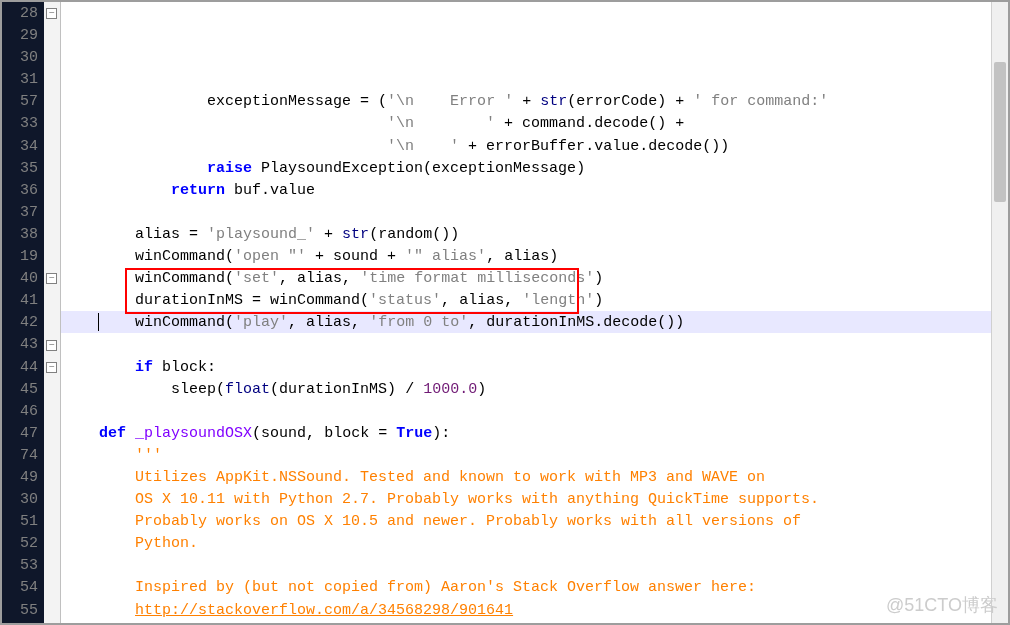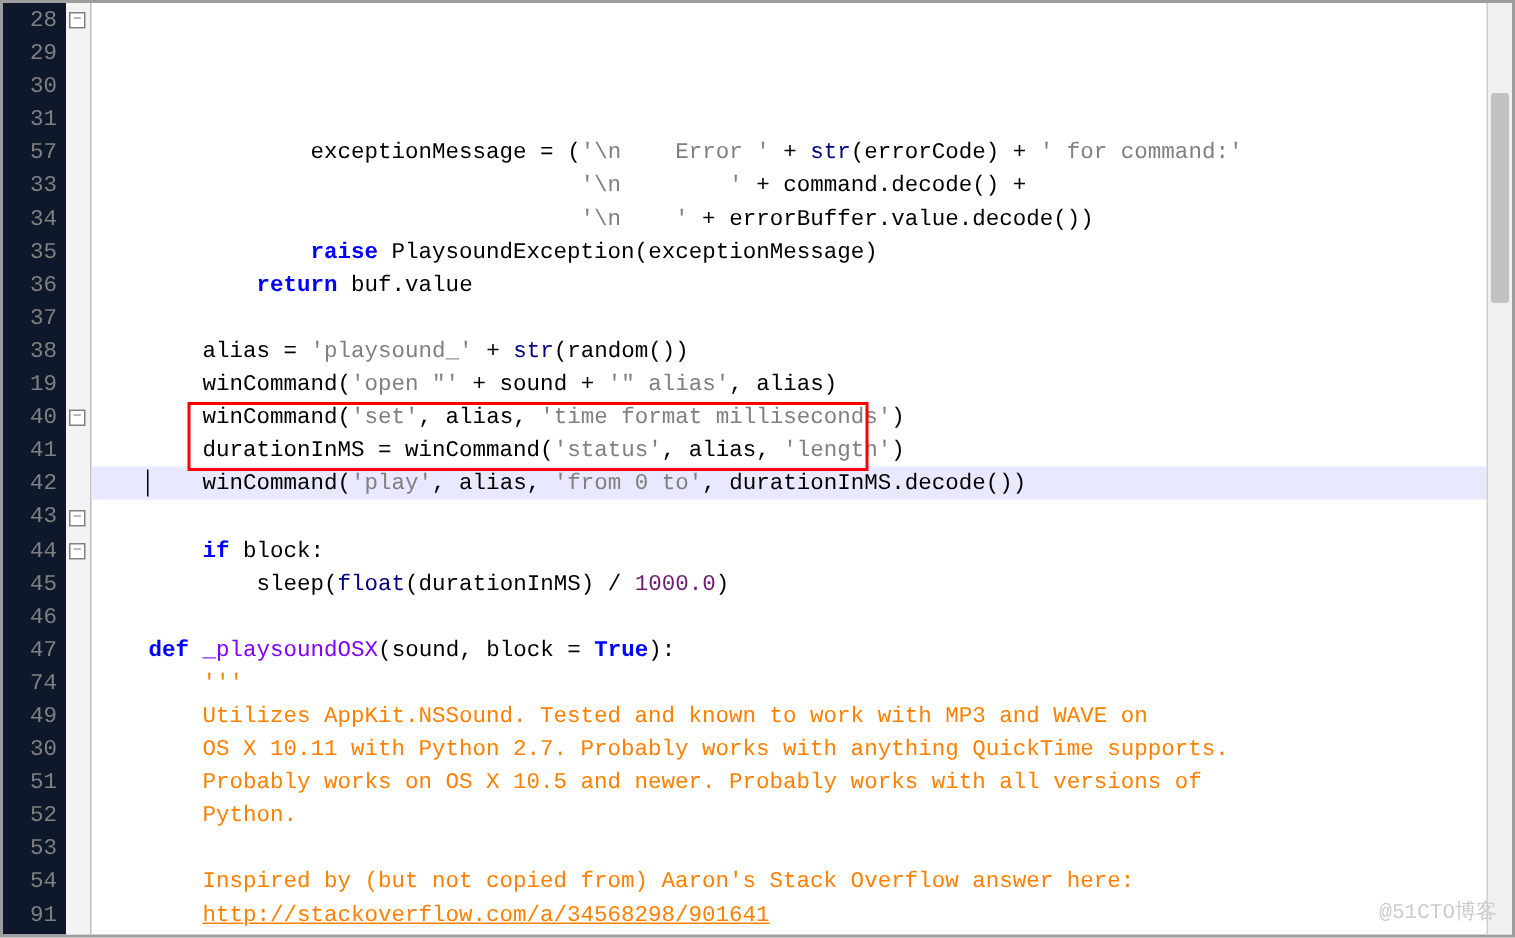--- a/index.html
+++ b/index.html
@@ -14,21 +14,21 @@
 .str{color:#808080}
 .num{color:#701a75}
 .op{color:#000}
 .id{color:#000}
 .def{color:#8000ff}
 .cmt{color:#ff8000}
 .bi{color:#000080}
 .cursor-line{background:#e8e8ff;position:absolute;left:0;right:0;height:22.1px}
 .redbox{position:absolute;border:2px solid #ff0000;pointer-events:none}
 .caret{position:absolute;width:1px;height:18px;background:#000}
-.watermark{position:absolute;right:10px;bottom:6px;color:#ccc;font-family:Liberation Mono, monospace;font-size:14px}
+.watermark{position:absolute;right:10px;bottom:6px;color:#ccc;font-family:Liberation Sans, sans-serif;font-size:18px}
 .scrollbar{position:absolute;right:0;top:0;bottom:0;width:17px;background:#f0f0f0;border-left:1px solid #d0d0d0}
 .thumb{position:absolute;left:2px;right:2px;background:#c2c2c2;border-radius:2px}
 </style>
 </head>
 <body>
 
 <div class="editor">
   <div class="gutter">
       <div class="ln">28</div>
       <div class="ln">29</div>
@@ -50,21 +50,21 @@
       <div class="ln">45</div>
       <div class="ln">46</div>
       <div class="ln">47</div>
       <div class="ln">74</div>
       <div class="ln">49</div>
       <div class="ln">30</div>
       <div class="ln">51</div>
       <div class="ln">52</div>
       <div class="ln">53</div>
       <div class="ln">54</div>
-      <div class="ln">91</div>
+      <div class="ln">55</div>
     </div>
   <div class="fold">
       <div class="fold-mark" style="top: 6px;">−</div>
       <div class="fold-mark" style="top: 271.2px;">−</div>
       <div class="fold-mark" style="top: 337.5px;">−</div>
       <div class="fold-mark" style="top: 359.6px;">−</div>
     </div>
   <div class="code">
     <div class="cursor-line" style="top: 309.4px;"></div>
     <div class="caret" style="top: 311.4px; left: 37px;"></div>

